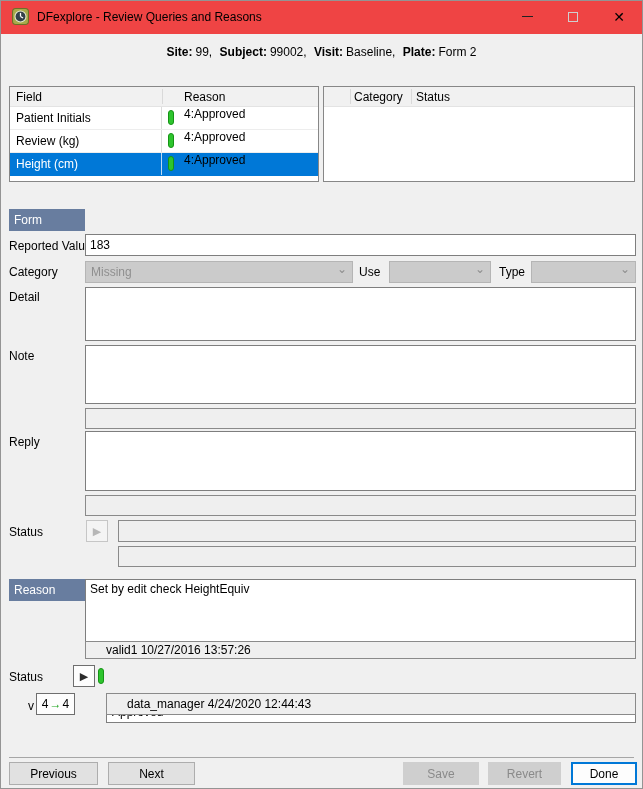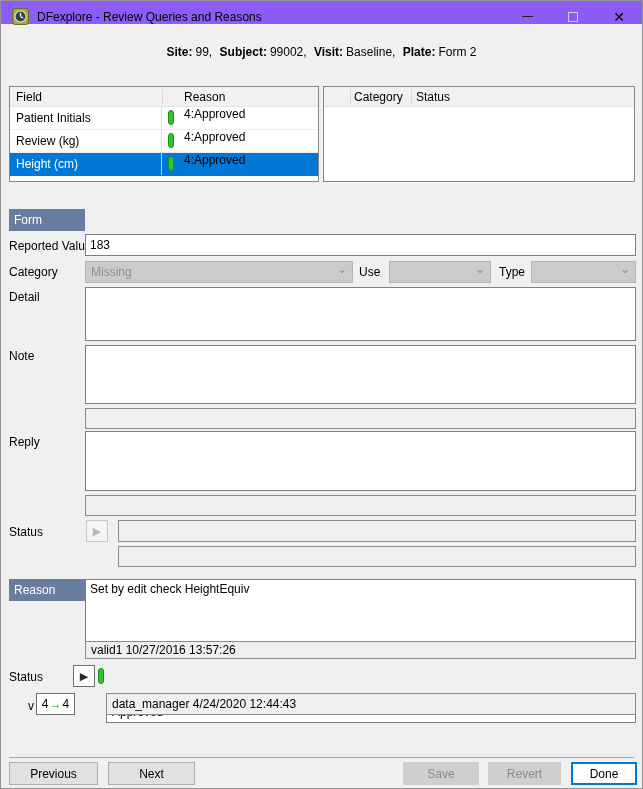--- a/index.html
+++ b/index.html
@@ -1,20 +1,20 @@
 <!DOCTYPE html>
 <html><head>
 <meta charset="utf-8">
 <style>
   * { margin:0; padding:0; box-sizing:border-box; }
   body { font-family:"Liberation Sans","DejaVu Sans",sans-serif; font-size:12px; color:#000; background:#fff; }
   .window { position:relative; width:643px; height:789px; border:1px solid #949494; background:#f0f0f0; overflow:hidden; }
 
   
-  .titlebar { position:absolute; left:0; top:0; right:0; height:23px; background:#8b5cf6; }
+  .titlebar { position:absolute; left:0; top:0; right:0; height:33px; background:#ef4444; }
   .app-icon { position:absolute; left:11px; top:7px; }
   .title-text { position:absolute; left:36px; top:9px; white-space:nowrap; }
   .win-btn { position:absolute; top:0; width:46px; height:31px; display:flex; align-items:center; justify-content:center; cursor:default; }
   .btn-min { right:92px; }
   .btn-max { right:46px; }
   .btn-close { right:0; font-size:14px; }
   .min-glyph { width:11px; height:1px; background:#222; }
   .max-glyph { width:10px; height:10px; border:1px solid #cfcfcf; }
 
   
@@ -69,21 +69,21 @@
   .dd { position:absolute; top:260px; height:22px; background:#cbcbcb; border:1px solid #b5b5b5; color:#8f8f8f; display:flex; align-items:center; padding-left:5px; }
   #dd-category { left:84px;  width:268px; }
   #dd-use      { left:388px; width:102px; }
   #dd-type     { left:530px; width:105px; }
   .chev { position:absolute; right:5px; top:0px; color:#8f8f8f; }
   .ta { position:absolute; left:84px; width:551px; border:1px solid #7e7e7e; background:#fff; resize:none; padding:2px 4px; outline:none; overflow:hidden; }
   #ta-detail { top:286px; height:54px; }
   #ta-note   { top:344px; height:59px; }
   #ta-reply  { top:430px; height:60px; }
   #ta-reason { top:578px; height:64px; }
-  .bar { position:absolute; background:#efefef; border:1px solid #8a8a8a; height:21px; display:flex; align-items:center; padding-left:5px; }
+  .bar { position:absolute; background:#efefef; border:1px solid #8a8a8a; height:21px; display:flex; align-items:center; padding-left:20px; }
   #note-bar  { left:84px;  top:407px; width:551px; }
   #reply-bar { left:84px;  top:494px; width:551px; }
   #statusq-bar1 { left:117px; top:519px; width:518px; height:22px; }
   #statusq-bar2 { left:117px; top:545px; width:518px; height:21px; }
   #valid-bar { left:84px;  top:640px; width:551px; height:18px; }
   #dm-bar    { left:105px; top:692px; width:530px; height:22px; }
   .play { position:absolute; width:22px; height:22px; display:flex; align-items:center; justify-content:center; font-size:11px; }
   #play-q { left:85px; top:519px; background:#f4f4f4; border:1px solid #c6c6c6; color:#b7b7b7; }
   #play-r { left:72px; top:664px; background:#fdfdfd; border:1px solid #6e6e6e; color:#2b2b2b; }
   #reason-pill { position:absolute; left:97px; top:667px; height:16px; }

